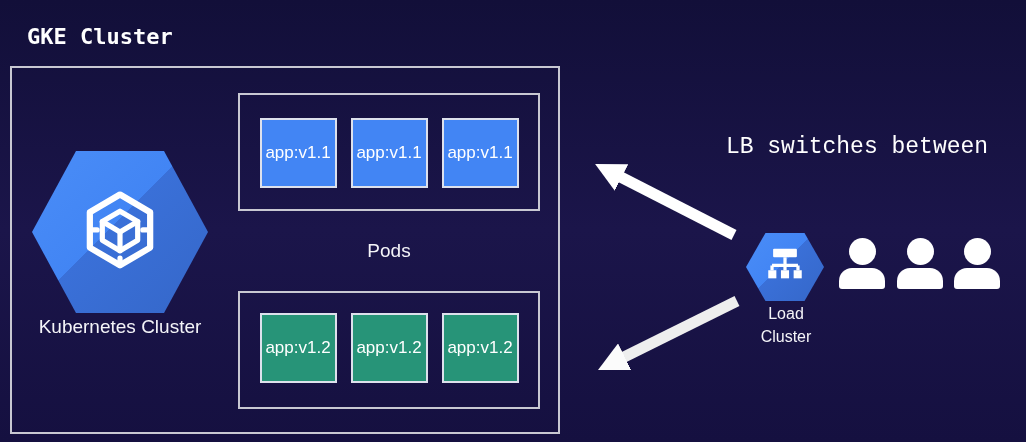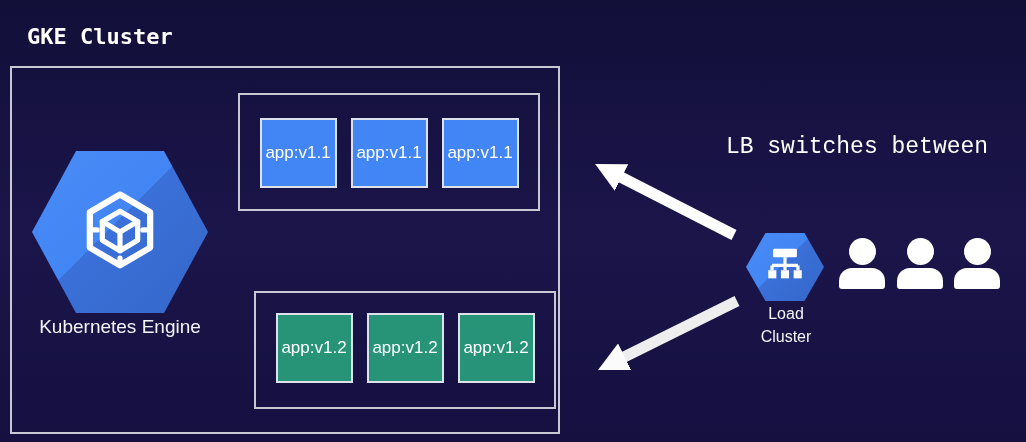--- a/index.html
+++ b/index.html
@@ -60,21 +60,21 @@
 
   
   .pods-box {
     position: absolute;
     left: 238px;
     width: 302px;
     height: 118px;
     border: 2px solid #c8c8d2;
   }
   .pods-box.v1 { top: 93px; }
-  .pods-box.v2 { top: 291px; margin-left: 16px; }
+  .pods-box.v2 { top: 291px; }
 
   .pods-row {
     position: absolute;
     left: 0; right: 0;
     display: flex;
     justify-content: center;
     gap: 14px;
   }
   .pods-box.v1 .pods-row { top: 23px; }
   .pods-box.v2 .pods-row { top: 20px; }
@@ -169,30 +169,31 @@
     <svg width="104" height="114" viewBox="0 0 100 100">
       <polygon points="50,14 79,31 79,65 50,82 21,65 21,31" fill="none" stroke="#ffffff" stroke-width="6" stroke-linejoin="round"></polygon>
       <g fill="none" stroke="#ffffff" stroke-width="5" stroke-linejoin="round" stroke-linecap="round">
         <polygon points="50,30 67,40 50,50 33,40"></polygon>
         <path d="M33 40 L33 58 L50 68 L67 58 L67 40"></path>
         <path d="M50 50 L50 68"></path>
         <path d="M21 48 L28 48 M72 48 L79 48 M50 75 L50 82"></path>
       </g>
     </svg>
   </div>
-  <div class="engine-label">Kubernetes Engine</div>
+  <div class="engine-label">Kubernetes Cluster</div>
 
   <div class="pods-box v1">
     <div class="pods-row">
       <div class="pod-square blue">app:v1.1</div>
       <div class="pod-square blue">app:v1.1</div>
       <div class="pod-square blue">app:v1.1</div>
     </div>
   </div>
 
+  <div class="pods-label">Pods</div>
 
   <div class="pods-box v2">
     <div class="pods-row">
       <div class="pod-square green">app:v1.2</div>
       <div class="pod-square green">app:v1.2</div>
       <div class="pod-square green">app:v1.2</div>
     </div>
   </div>
 
   <div class="annotation">

